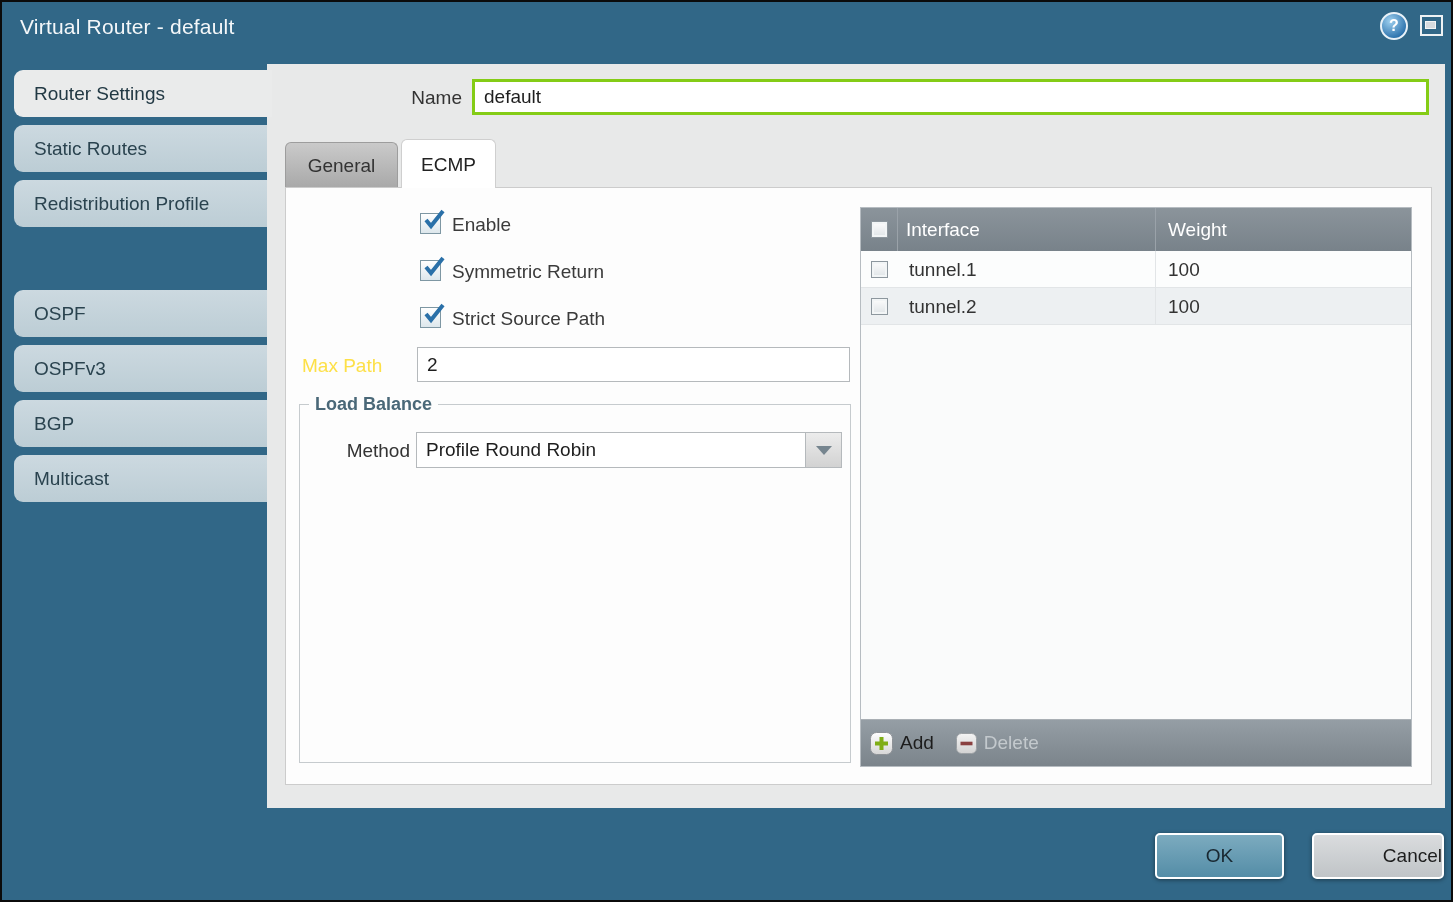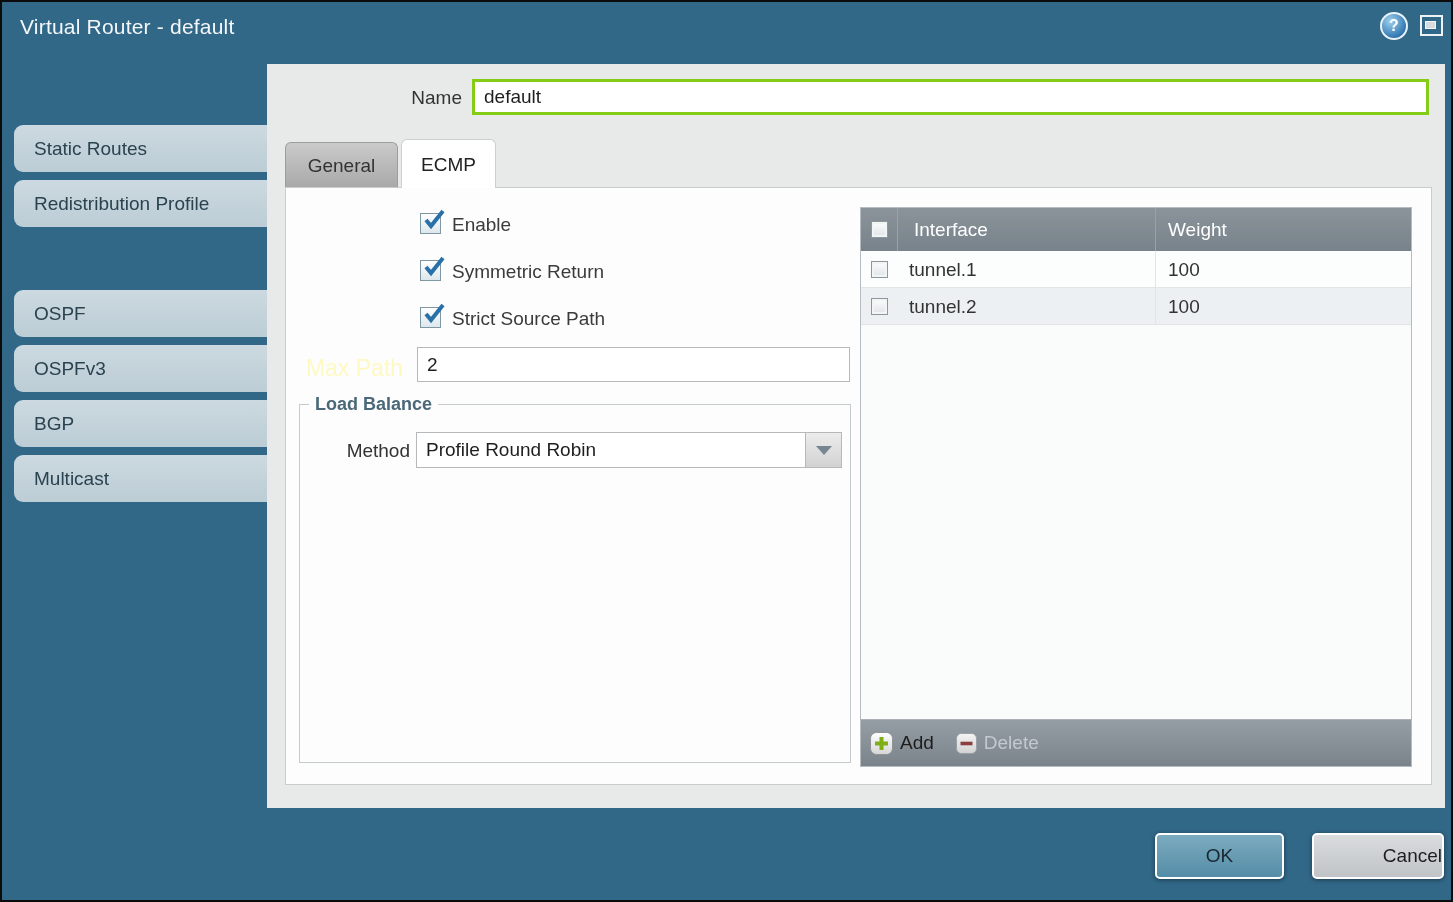--- a/index.html
+++ b/index.html
@@ -72,21 +72,21 @@
   .cbx {
     width:21px; height:21px; left:418px;
     border:1px solid #7e97a3; background:linear-gradient(180deg,#ffffff,#dde7ec);
     cursor:pointer; z-index:4;
   }
   .cbx svg { position:absolute; left:-1px; top:-7px; overflow:visible; }
   .cb-0{top:211px}.cb-1{top:258px}.cb-2{top:305px}
   .cbx-label { left:450px; font-size:19px; color:#3b3b3b; z-index:4; }
   .cl-0{top:212px}.cl-1{top:259px}.cl-2{top:306px}
 
-  .maxpath-label { left:300px; top:353px; width:105px; text-align:center; font-size:23px; color:#fef9c3; z-index:4; }
+  .maxpath-label { left:300px; top:353px; width:105px; text-align:left; font-size:19px; color:#fde047; z-index:4; }
   .maxpath-input {
     left:415px; top:345px; width:433px; height:35px; z-index:4;
     border:1px solid #b5b9bc; background:#fff; font-size:19px; color:#1e1e1e; padding:0 9px;
     font-family:"Liberation Sans", sans-serif;
   }
 
   
   .lb-fieldset {
     left:297px; top:392px; width:552px; height:369px; z-index:4;
     border:1px solid #c6cbce; background:transparent;
@@ -105,21 +105,21 @@
   .dropdown .tri {
     position:absolute; left:10px; top:13px; width:0; height:0;
     border-left:8px solid transparent; border-right:8px solid transparent;
     border-top:9px solid #76858f;
   }
 
   
   .iface-table { left:858px; top:205px; width:552px; height:560px; background:#fafbfb; border:1px solid #b6bcc1; z-index:4; }
   .t-header { display:flex; height:43px; background:linear-gradient(180deg,#8b949b,#78828a); color:#fff; font-size:19px; }
   .t-header .c-cb { width:36px; display:flex; align-items:center; justify-content:center; }
-  .t-header .c-if { width:258px; line-height:43px; padding-left:16px; border-left:1px solid #9aa2a9; }
+  .t-header .c-if { width:258px; line-height:43px; padding-left:8px; border-left:1px solid #9aa2a9; }
   .t-header .c-wt { flex:1; line-height:43px; padding-left:12px; border-left:1px solid #9aa2a9; }
   .t-row { display:flex; height:37px; font-size:19px; color:#333; border-bottom:1px solid #e2e5e7; cursor:pointer; }
   .t-row.odd { background:#fcfdfd; } .t-row.even { background:#edf0f2; }
   .t-row .c-cb { width:36px; display:flex; align-items:center; justify-content:center; }
   .t-row .c-if { width:258px; line-height:37px; padding-left:12px; }
   .t-row .c-wt { flex:1; line-height:37px; padding-left:12px; border-left:1px solid #e2e5e7; }
   .hd-cb, .row-cb {
     width:17px; height:17px; border:1px solid #8d979e;
     background:linear-gradient(180deg,#fdfdfd,#dfe4e7);
     box-shadow:inset 0 0 0 2px #f2f5f6; cursor:pointer;
@@ -149,20 +149,21 @@
 <div class="dialog">
 
   <div class="abs title">Virtual Router - default</div>
   <div class="abs help-icon">?</div>
   <div class="abs restore-icon">
       <span class="inner"></span>
     </div>
 
   <div class="abs content"></div>
 
+  <div class="abs side-item active si-0"><span>Router Settings</span></div>
   <div class="abs side-item si-1"><span>Static Routes</span></div>
   <div class="abs side-item si-2"><span>Redistribution Profile</span></div>
   <div class="abs side-item si-4"><span>OSPF</span></div>
   <div class="abs side-item si-5"><span>OSPFv3</span></div>
   <div class="abs side-item si-6"><span>BGP</span></div>
   <div class="abs side-item si-7"><span>Multicast</span></div>
 
   <div class="abs name-label">Name</div>
   <input class="abs name-input" value="default" style="">
 

